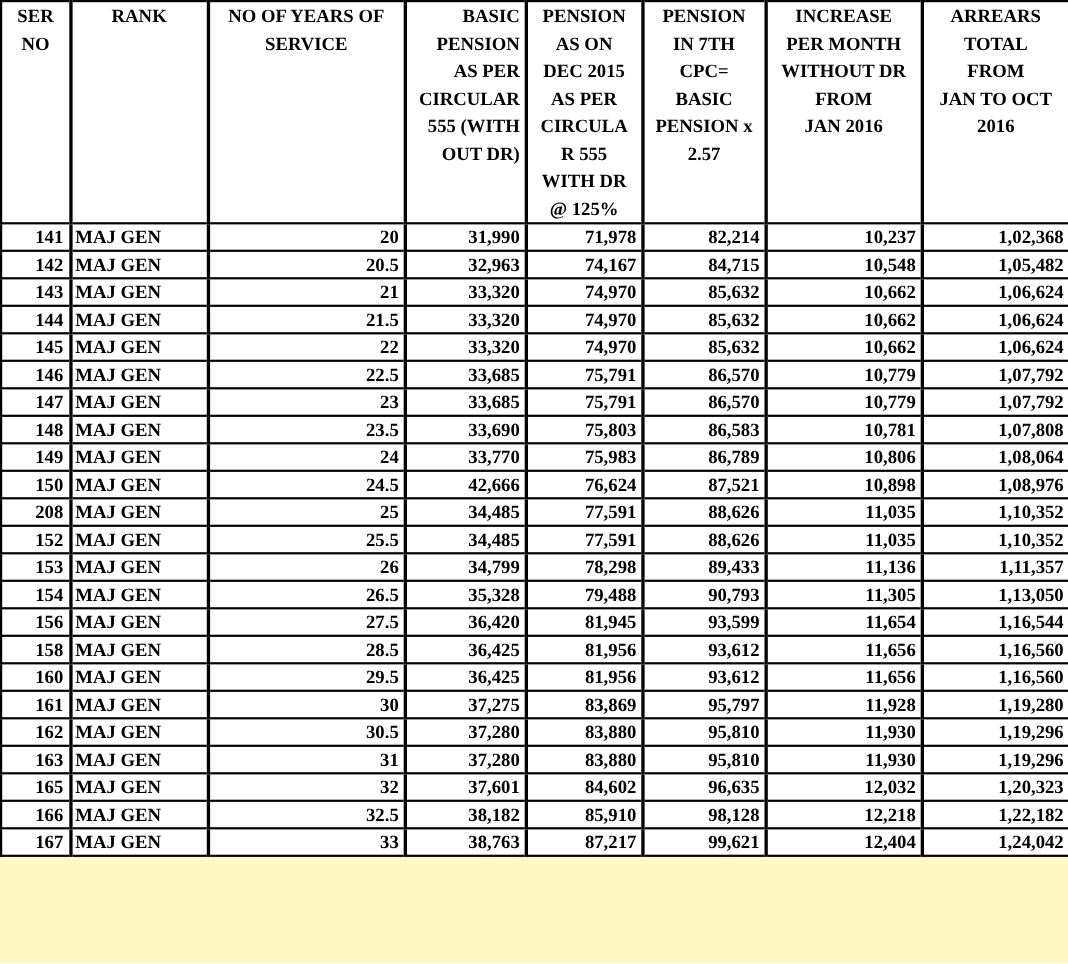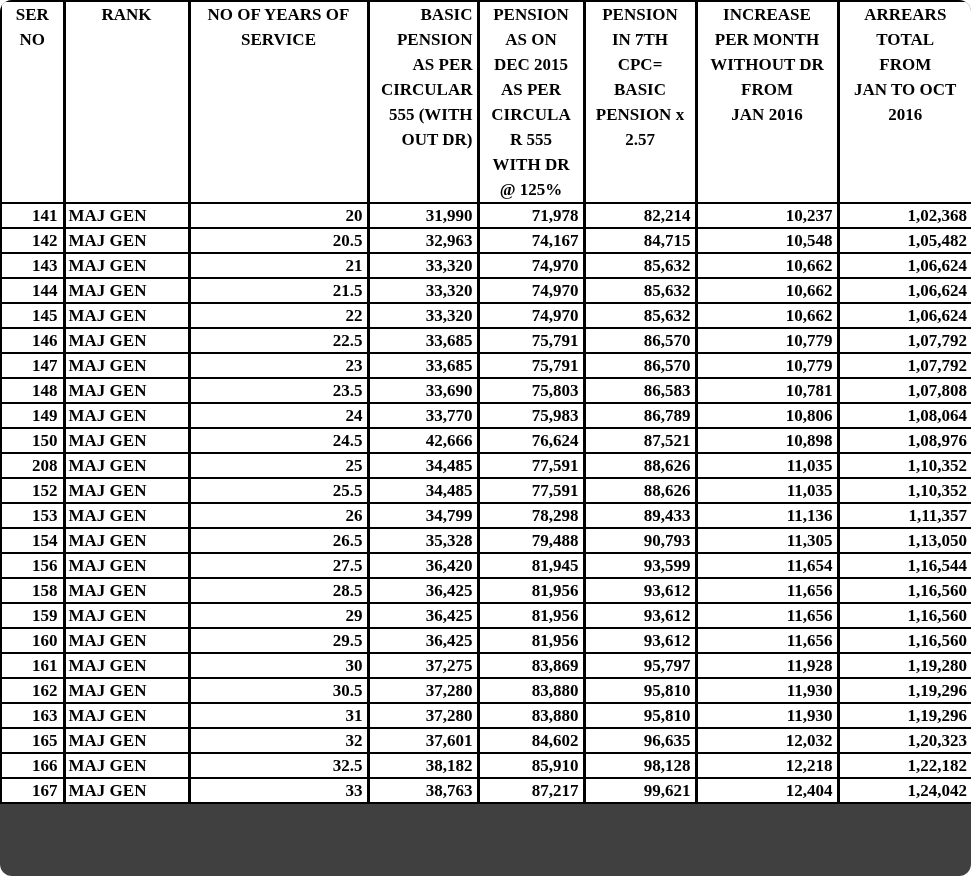--- a/index.html
+++ b/index.html
@@ -3,23 +3,22 @@
 <meta charset="utf-8">
 <style>
   html, body {
     margin: 0;
     padding: 0;
     background: #ffffff;
   }
   .page {
     width: 971px;
     height: 876px;
-    background: #404040;
+    background: #fef9c3;
     overflow: hidden;
-    border-radius: 12px;
   }
   table.pension-table {
     border-collapse: collapse;
     table-layout: fixed;
     width: 971px;
     font-family: "Liberation Serif", "DejaVu Serif", serif;
     font-weight: bold;
     color: #000000;
     background: #ffffff;
   }
@@ -279,30 +278,20 @@
           <td>158</td>
           <td>MAJ GEN</td>
           <td>28.5</td>
           <td>36,425</td>
           <td>81,956</td>
           <td>93,612</td>
           <td>11,656</td>
           <td>1,16,560</td>
         </tr>
         <tr>
-          <td>159</td>
-          <td>MAJ GEN</td>
-          <td>29</td>
-          <td>36,425</td>
-          <td>81,956</td>
-          <td>93,612</td>
-          <td>11,656</td>
-          <td>1,16,560</td>
-        </tr>
-        <tr>
           <td>160</td>
           <td>MAJ GEN</td>
           <td>29.5</td>
           <td>36,425</td>
           <td>81,956</td>
           <td>93,612</td>
           <td>11,656</td>
           <td>1,16,560</td>
         </tr>
         <tr>

